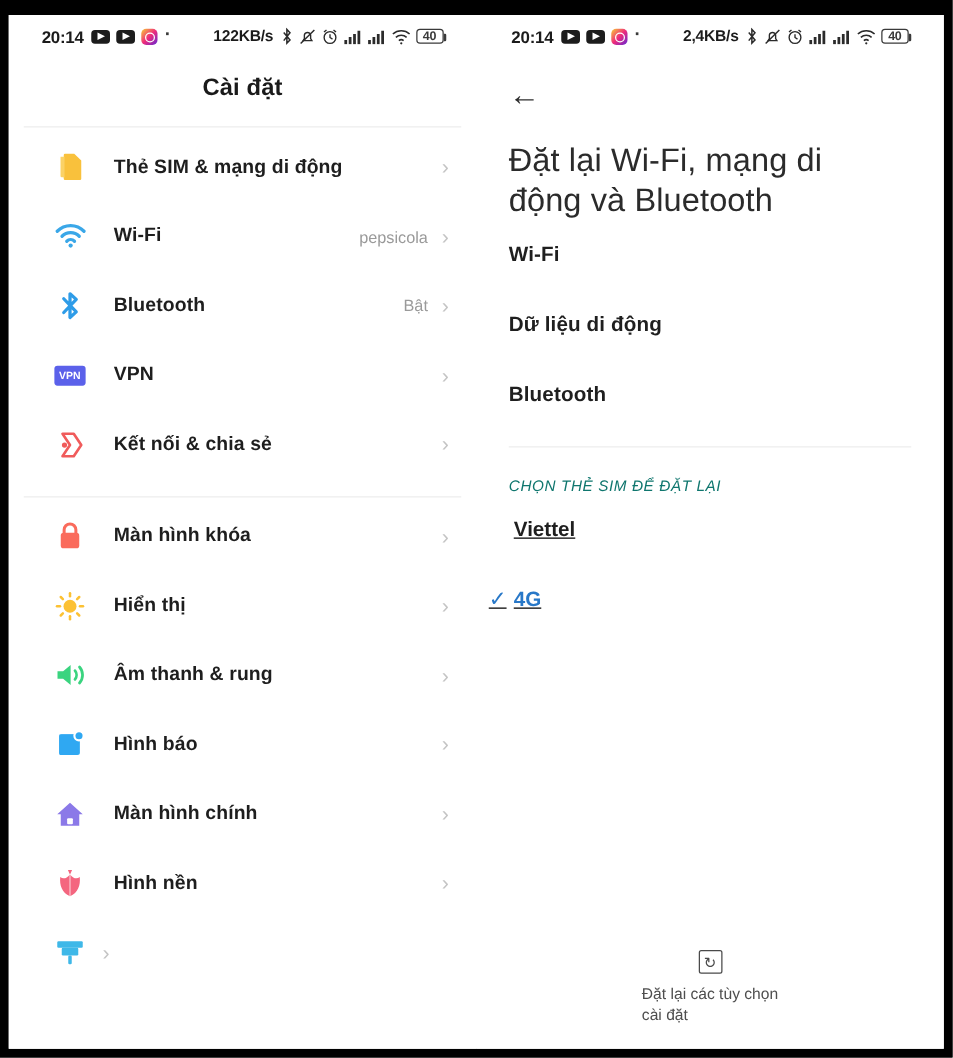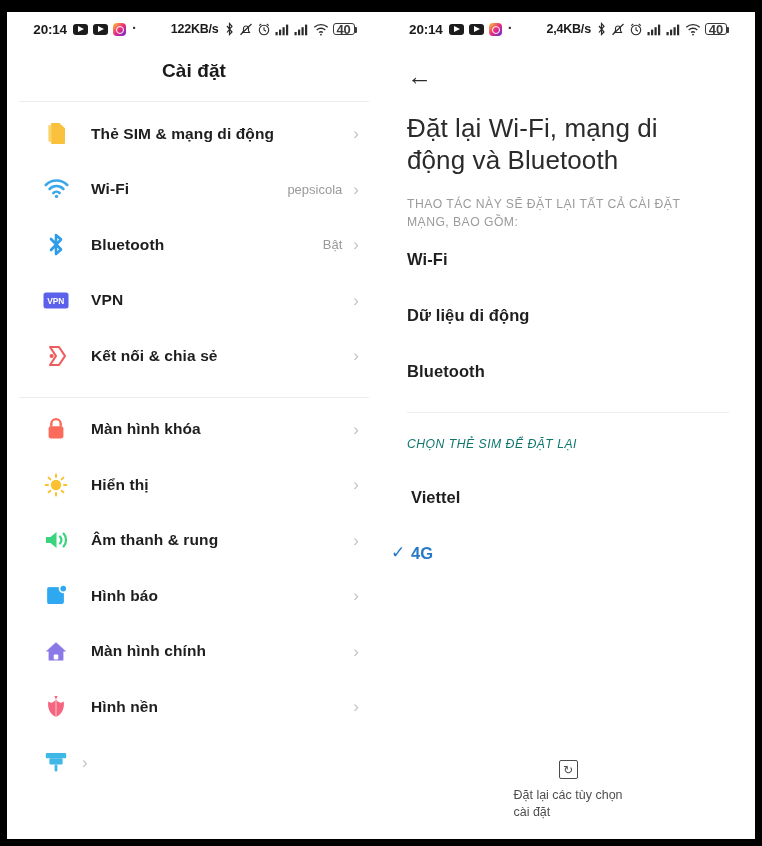--- a/index.html
+++ b/index.html
@@ -56,21 +56,21 @@
   }
   .ig-icon::after {
     content:""; position:absolute; left:3.3px; top:3.3px;
     width:6px; height:6px; border:1.3px solid #fff; border-radius:50%;
   }
   .dot-sep { color:#3a3a3a; font-size: 15px; line-height: 0; padding-bottom:3px;}
   .sb-ico { display:inline-block; color:#2b2b2b; }
   .battery {
     width: 22px; height: 12px; border: 1.4px solid #3a3a3a; border-radius: 3px;
     position: relative; display:flex; align-items:center; justify-content:center;
-    font-size: 13px; font-weight: bold; color:#3a3a3a;
+    font-size: 10px; font-weight: bold; color:#3a3a3a;
   }
   .battery::after{
     content:""; position:absolute; right:-3.4px; top:3px;
     width:2px;height:6px;background:#3a3a3a;border-radius:0 1px 1px 0;
   }
 
   
   .lp-title {
     text-align:center; font-size:19px; font-weight:bold; color:#1a1a1a;
     padding: 14px 0 6px 0; letter-spacing:0.1px;
@@ -101,21 +101,21 @@
     font-size:16.5px; color:#1f1f1f; font-weight:bold;
     padding: 0 26px; height: 56px; display:flex; align-items:center;
     letter-spacing:0.1px;
   }
   .rp-divider { height:1px; background:#ededed; margin: 13px 26px 0 26px; }
   .rp-caption2 {
     font-size:12.2px; color:#0f766e; letter-spacing:0.5px;
     padding: 24px 26px 0 26px;
     font-style: italic;
   }
-  .sim-row { height:56px; display:flex; align-items:flex-end; padding:0 26px; }
+  .sim-row { height:56px; display:flex; align-items:center; padding:0 26px;text-decoration:underline; }
   .sim-name { font-size:16.5px; font-weight:bold; color:#1f1f1f; }
   .sim-row.selected .sim-name { color:#2878c8; }
   .check { color:#2878c8; font-size:17px; font-weight:bold; width:20px; margin-left:-16px; }
 
   .bottom-btn {
     position:absolute; left:0; right:0; bottom: 18px;
     display:flex; flex-direction:column; align-items:center; gap:8px;
   }
   .btn-glyph {
     width:19px;height:19px;border:1.6px solid #4a4a4a;border-radius:2px;
@@ -397,21 +397,20 @@
           </span>
       </span>
     </div>
 
     <div class="back-row">
       <span class="back-arrow">←</span>
     </div>
 
     <div class="rp-title">Đặt lại Wi-Fi, mạng di động và Bluetooth</div>
 
-    <div class="rp-caption">THAO TÁC NÀY SẼ ĐẶT LẠI TẤT CẢ CÀI ĐẶT MẠNG, BAO GỒM:</div>
 
     <div>
       <div class="rp-item">Wi-Fi</div>
       <div class="rp-item">Dữ liệu di động</div>
       <div class="rp-item">Bluetooth</div>
     </div>
 
     <div class="rp-divider"></div>
 
     <div class="rp-caption2">CHỌN THẺ SIM ĐỂ ĐẶT LẠI</div>

